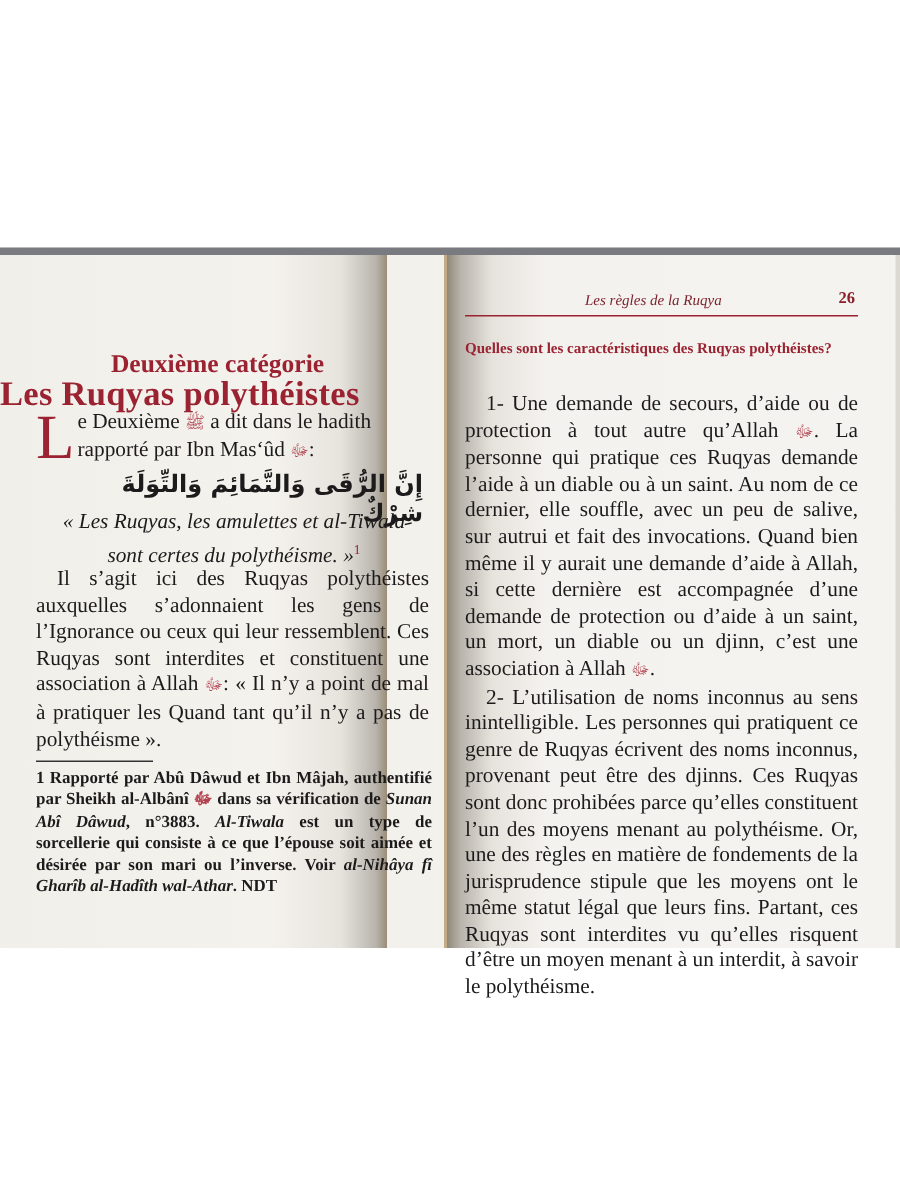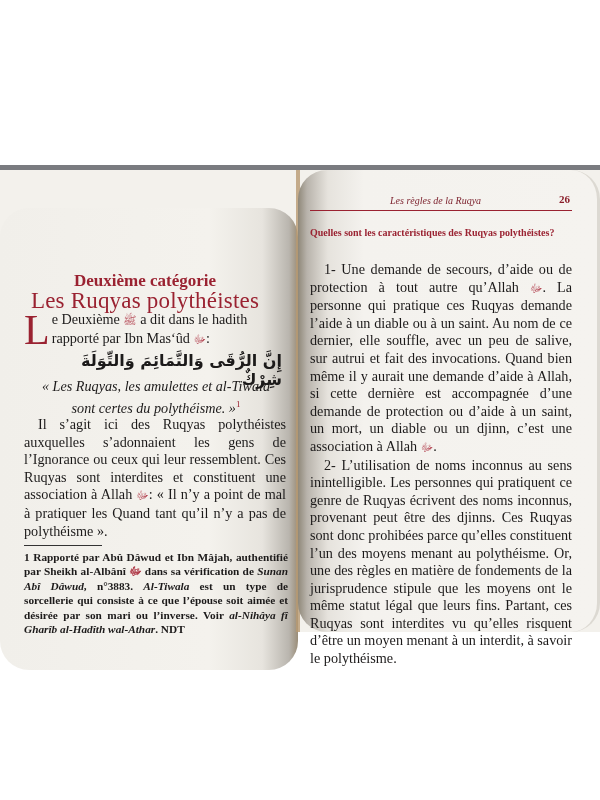--- a/index.html
+++ b/index.html
@@ -20,27 +20,25 @@
       border-top: 5px solid #7a7b80;
       box-sizing: border-box;
     }
     .page {
       position: absolute;
       top: 0;
       height: 100%;
       box-sizing: border-box;
       font-family: "Liberation Serif", "DejaVu Serif", serif;
       color: #1c1a1a;
-      border-radius: 29px;
     }
     .page-left {
       left: 0;
-      width: 298px;
+      width: 258px;
       background: linear-gradient(to right, #f1efea 0%, #f4f2ed 70%, #e7e4de 88%, #b9b5ae 97%, #9a8d78 100%);
-      margin-top: 38px;
     }
     .page-right {
       left: 298px;
       width: 302px;
       background: linear-gradient(to right, #8f8879 0%, #b8b3ab 3%, #e6e3dd 10%, #f4f2ee 22%, #f5f3ef 100%);
       border-right: 3px solid #dcd9d2;
     }
     .spine {
       position: absolute;
       left: 296px;
@@ -58,23 +56,22 @@
       text-align: center;
       font-size: 17px;
       font-weight: bold;
       color: #9a2231;
     }
     .chapter-title {
       position: absolute;
       left: 0;
       width: 290px;
       top: 80px;
-      text-align: center;
       font-size: 23px;
-      font-weight: normal;
+      font-weight: bold;
       color: #9a2231;
       letter-spacing: 0.2px;
     }
     .body-text {
       font-size: 14.2px;
       line-height: 17.6px;
     }
     .intro {
       position: absolute;
       left: 24px;

